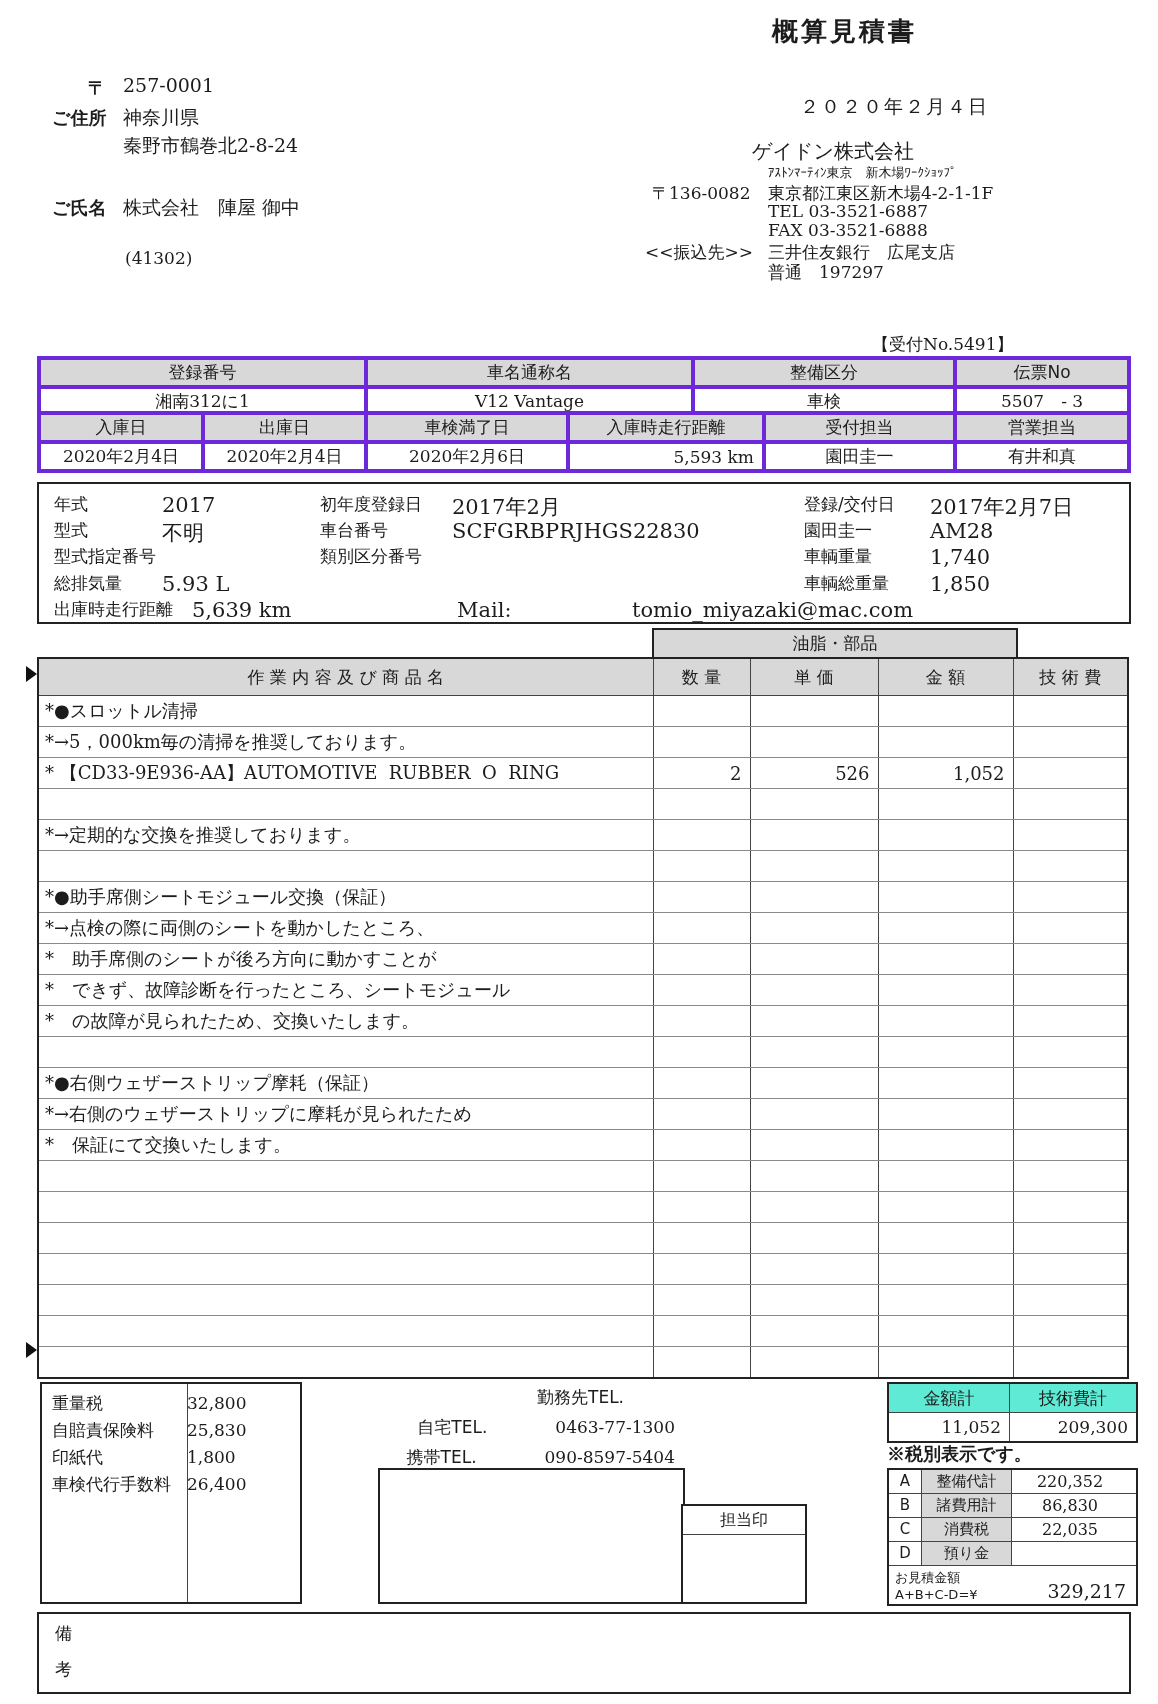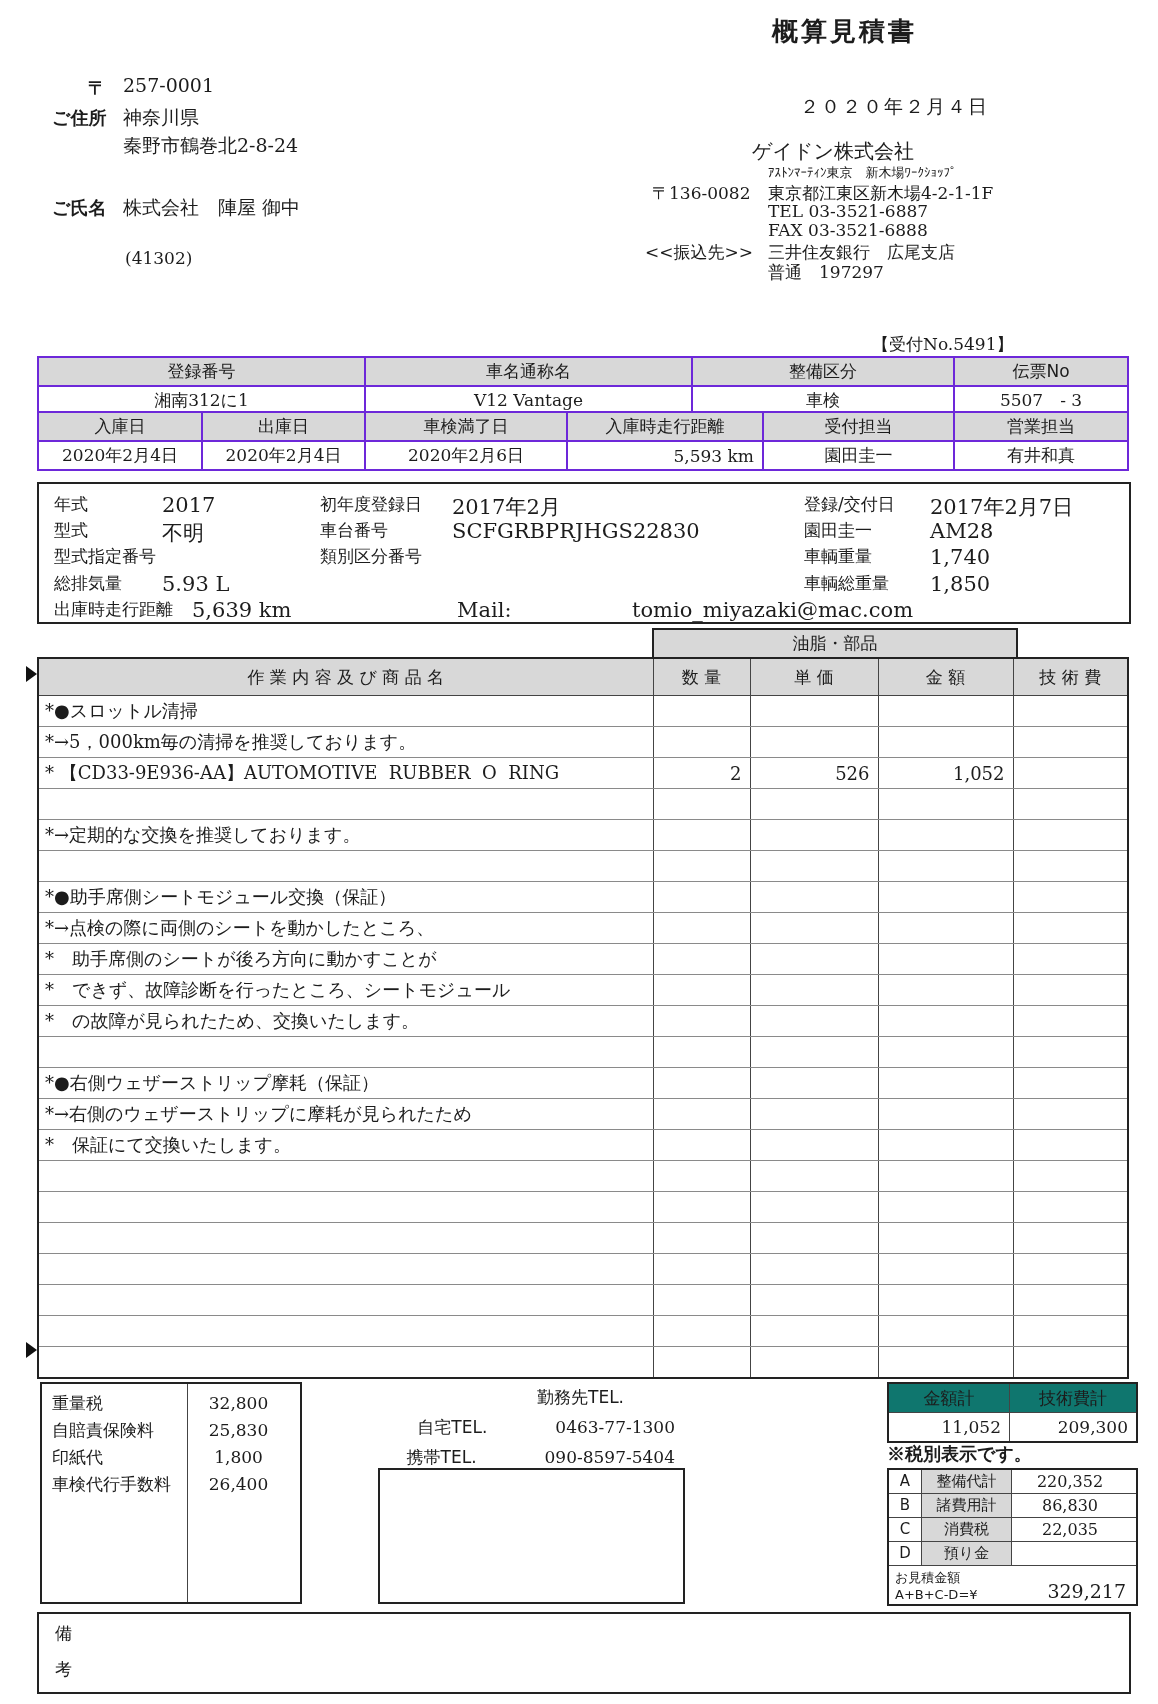--- a/index.html
+++ b/index.html
@@ -14,21 +14,21 @@
   .cust-val{font-size:19px;}
   .iss{font-size:17px;}
   .iss-date{font-size:19px;letter-spacing:2px;}
   .iss-co{font-size:20px;}
   .iss-branch{font-size:13px;}
   .recno{font-size:17px;}
 
   
   table{border-collapse:collapse;table-layout:fixed;}
   .btable{position:absolute;border:2px solid #222;}
-  .btable td,.btable th{border:2px solid #6d28d9;font-weight:normal;padding:0;overflow:hidden;}
+  .btable td,.btable th{border:4px solid #6d28d9;font-weight:normal;padding:0;overflow:hidden;}
   .hd{background:#d8d8d8;font-family:"DejaVu Sans","Liberation Sans",sans-serif;font-size:17px;text-align:center;}
   .cell{font-size:17px;text-align:center;}
   .cell.num{text-align:right;padding-right:8px;}
 
   
   .vbox{position:absolute;left:37px;top:482px;width:1090px;height:138px;border:2px solid #222;}
   .vi-label{position:absolute;white-space:pre;font-family:"DejaVu Sans","Liberation Sans",sans-serif;font-size:17px;}
   .vi-value{position:absolute;white-space:pre;font-size:21px;}
 
   
@@ -46,35 +46,35 @@
   .work-table td.n{text-align:right;padding-right:8px;}
   .marker{position:absolute;width:0;height:0;border-left:11px solid #111;
           border-top:8px solid transparent;border-bottom:8px solid transparent;}
 
   
   .feebox{position:absolute;left:40px;top:1382px;width:258px;height:218px;border:2px solid #222;}
   .feebox .vline{position:absolute;left:145px;top:0;width:1px;height:100%;background:#444;}
   .fee-row{display:flex;height:27px;line-height:27px;}
   .fee-row .fl{width:145px;padding-left:10px;box-sizing:border-box;
                font-family:"DejaVu Sans","Liberation Sans",sans-serif;font-size:17px;}
-  .fee-row .fv{flex:1;text-align:center;padding-right:10px;font-size:17px;}
+  .fee-row .fv{flex:1;text-align:left;padding-right:10px;font-size:17px;}
 
   .telblock{position:absolute;left:345px;top:1382px;width:330px;}
   .tel-row{display:flex;height:30px;line-height:30px;justify-content:flex-end;}
   .tel-row .tl{width:138px;font-family:"DejaVu Sans","Liberation Sans",sans-serif;font-size:17px;}
   .tel-row .tv{font-size:17px;}
 
   .sigbox{position:absolute;left:378px;top:1468px;width:303px;height:132px;border:2px solid #222;}
   .stampbox{position:absolute;left:681px;top:1504px;width:122px;height:96px;border:2px solid #222;background:#fff;}
   .stampbox .sh{height:28px;line-height:28px;text-align:center;border-bottom:1px solid #444;
                 font-family:"DejaVu Sans","Liberation Sans",sans-serif;font-size:16px;}
 
   .totbox{position:absolute;left:887px;top:1382px;width:247px;height:57px;border:2px solid #222;}
   .tot-row{display:flex;height:28px;line-height:28px;}
-  .tot-row.h{background:#0f766e;border-bottom:1px solid #444;}
+  .tot-row.h{background:#5eead4;border-bottom:1px solid #444;}
   .tot-c1{width:121px;box-sizing:border-box;border-right:1px solid #444;text-align:center;
           font-family:"DejaVu Sans","Liberation Sans",sans-serif;font-size:17px;}
   .tot-c2{flex:1;text-align:center;font-family:"DejaVu Sans","Liberation Sans",sans-serif;font-size:17px;}
   .tot-v1{width:121px;box-sizing:border-box;border-right:1px solid #444;text-align:right;padding-right:8px;font-size:17px;}
   .tot-v2{flex:1;text-align:right;padding-right:8px;font-size:17px;}
   .taxnote{font-size:18px;font-weight:bold;}
 
   .sumbox{position:absolute;left:887px;top:1468px;width:247px;height:134px;border:2px solid #222;}
   .sum-row{display:flex;height:23px;line-height:23px;border-bottom:1px solid #444;}
   .sum-code{width:32px;text-align:center;border-right:1px solid #444;
@@ -444,20 +444,23 @@
       </div>
 
       <div class="tel-row">
         <span class="tl">携帯TEL.</span>
         <span class="tv">090-8597-5404</span>
       </div>
     </div>
 
   <div class="sigbox"></div>
 
+  <div class="stampbox">
+    <div class="sh">担当印</div>
+  </div>
 
   <div class="totbox">
     <div class="tot-row h">
       <span class="tot-c1">金額計</span>
       <span class="tot-c2">技術費計</span>
     </div>
     <div class="tot-row">
       <span class="tot-v1">11,052</span>
       <span class="tot-v2">209,300</span>
     </div>

